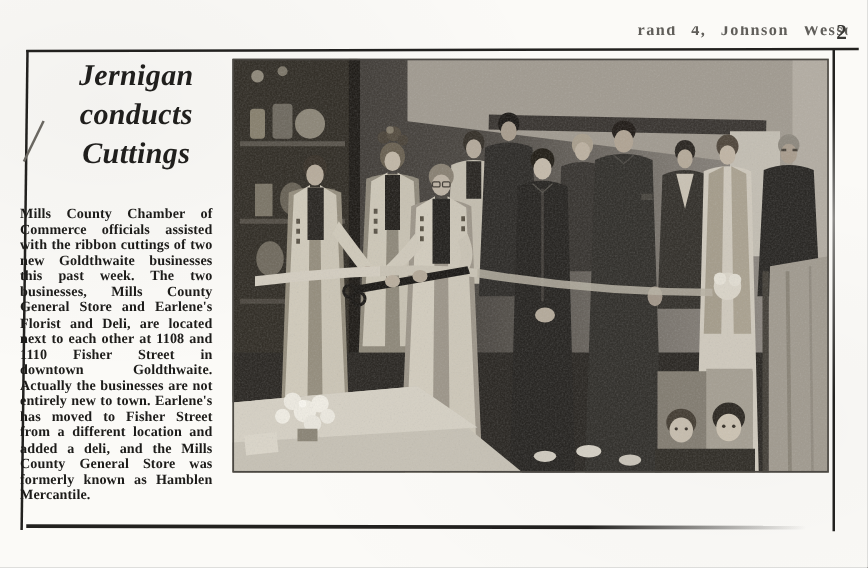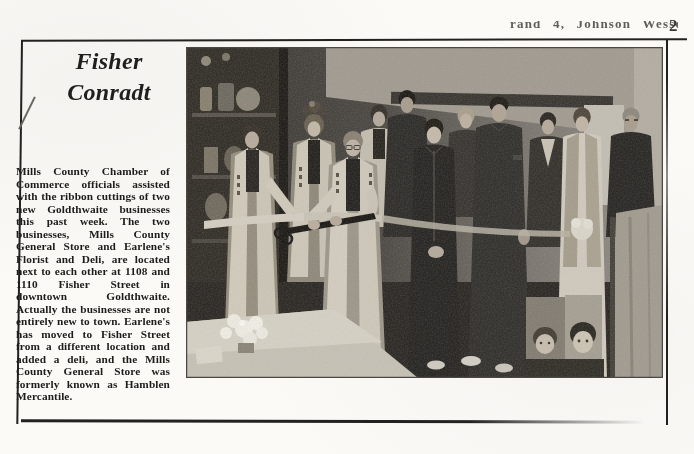--- a/index.html
+++ b/index.html
@@ -46,22 +46,23 @@
     <span class="mark-text">2</span>
   </div>
 
   <div class="border border-top"></div>
   <div class="border border-left"></div>
   <div class="border border-right"></div>
   <div class="border border-bottom"></div>
   <div class="scratch"></div>
 
   <div class="headline">
-    <div>Fisher</div>
-    <div>Conradt</div>
+    <div>Jernigan</div>
+    <div>conducts</div>
+    <div>Cuttings</div>
   </div>
 
   <div class="body-text">Mills County Chamber of Commerce officials assisted with the ribbon cuttings of two new Goldthwaite businesses this past week. The two businesses, Mills County General Store and Earlene's Florist and Deli, are located next to each other at 1108 and 1110 Fisher Street in downtown Goldthwaite. Actually the businesses are not entirely new to town. Earlene's has moved to Fisher Street from a different location and added a deli, and the Mills County General Store was formerly known as Hamblen Mercantile.</div>
 
   <div class="photo-wrap">
     <svg width="477" height="331" viewBox="0 0 477 331" xmlns="http://www.w3.org/2000/svg">
       <defs>
         <linearGradient id="bg" x1="0" y1="0" x2="1" y2="0">
           <stop offset="0" stop-color="#3a3632"></stop>
             <stop offset="0.4" stop-color="#4c4843"></stop>

